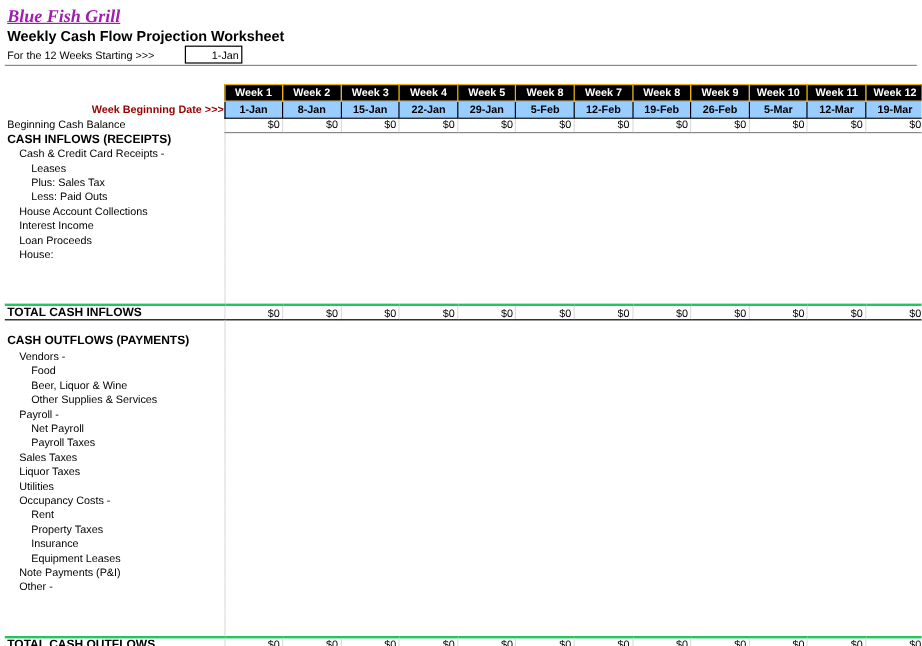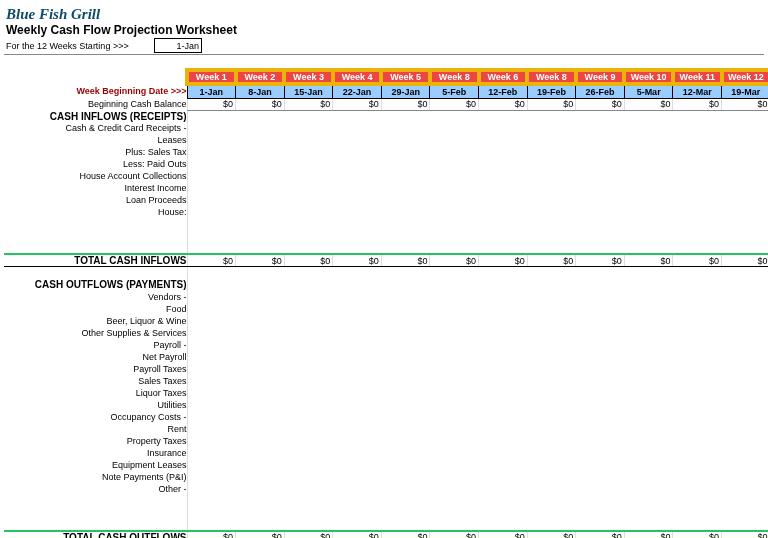--- a/index.html
+++ b/index.html
@@ -10,22 +10,23 @@
     font-family: Arial, sans-serif;
     font-size: 9px;
     color: #000;
     width: 768px;
   }
   .title {
     font-family: "Times New Roman", serif;
     font-style: italic;
     font-weight: bold;
     font-size: 15px;
-    color: #0c4a6e;
+    color: #a21caf;
     padding: 2px 0 0 2px;
+    text-decoration: underline;
   }
   .subtitle {
     font-weight: bold;
     font-size: 12px;
     padding: 0 0 1px 2px;
   }
   .start-row {
     display: flex;
     align-items: center;
     font-size: 9px;
@@ -48,27 +49,27 @@
   table {
     border-collapse: collapse;
     width: 100%;
     table-layout: fixed;
   }
   col.label { width: 183px; }
   col.wk { width: 48.6px; }
   th, td { padding: 0; }
   .spacer-row td { height: 15px; }
   .hdr1 td {
-    background: #ef4444;
+    background: #000000;
     color: #fff;
     font-weight: bold;
     text-align: center;
     font-size: 9px;
     height: 14px;
-    border: 4px solid #eab308;
+    border: 1px solid #eab308;
   }
   .hdr1 td.lbl { background: transparent; border: none; }
   .hdr2 td {
     background: #99CCFF;
     color: #000;
     font-weight: bold;
     text-align: center;
     font-size: 9px;
     height: 14px;
     border: 1px solid #000;
@@ -76,21 +77,21 @@
   .hdr2 td.lbl {
     color: #990000;
     font-weight: bold;
     text-align: right;
     padding-right: 0px;
     background: transparent;
     border: none;
     margin-top: 18px;
   }
   .lbl-cell {
-    text-align: right;
+    text-align: left;
     font-size: 9px;
     padding-left: 2px;
     height: 12px;
   }
   .indent1 { padding-left: 12px; }
   .indent2 { padding-left: 22px; }
   .section-hdr {
     font-weight: bold;
     font-size: 10px;
   }
@@ -150,21 +151,21 @@
       </tr>
 
   <tr class="hdr1">
     <td class="lbl"></td>
     <td>Week 1</td>
         <td>Week 2</td>
         <td>Week 3</td>
         <td>Week 4</td>
         <td>Week 5</td>
         <td>Week 8</td>
-        <td>Week 6</td>
+        <td>Week 7</td>
         <td>Week 8</td>
         <td>Week 9</td>
         <td>Week 10</td>
         <td>Week 11</td>
         <td>Week 12</td>
   </tr>
   <tr class="hdr2">
     <td class="lbl">Week Beginning Date &gt;&gt;&gt;</td>
     <td>1-Jan</td>
         <td>8-Jan</td>

